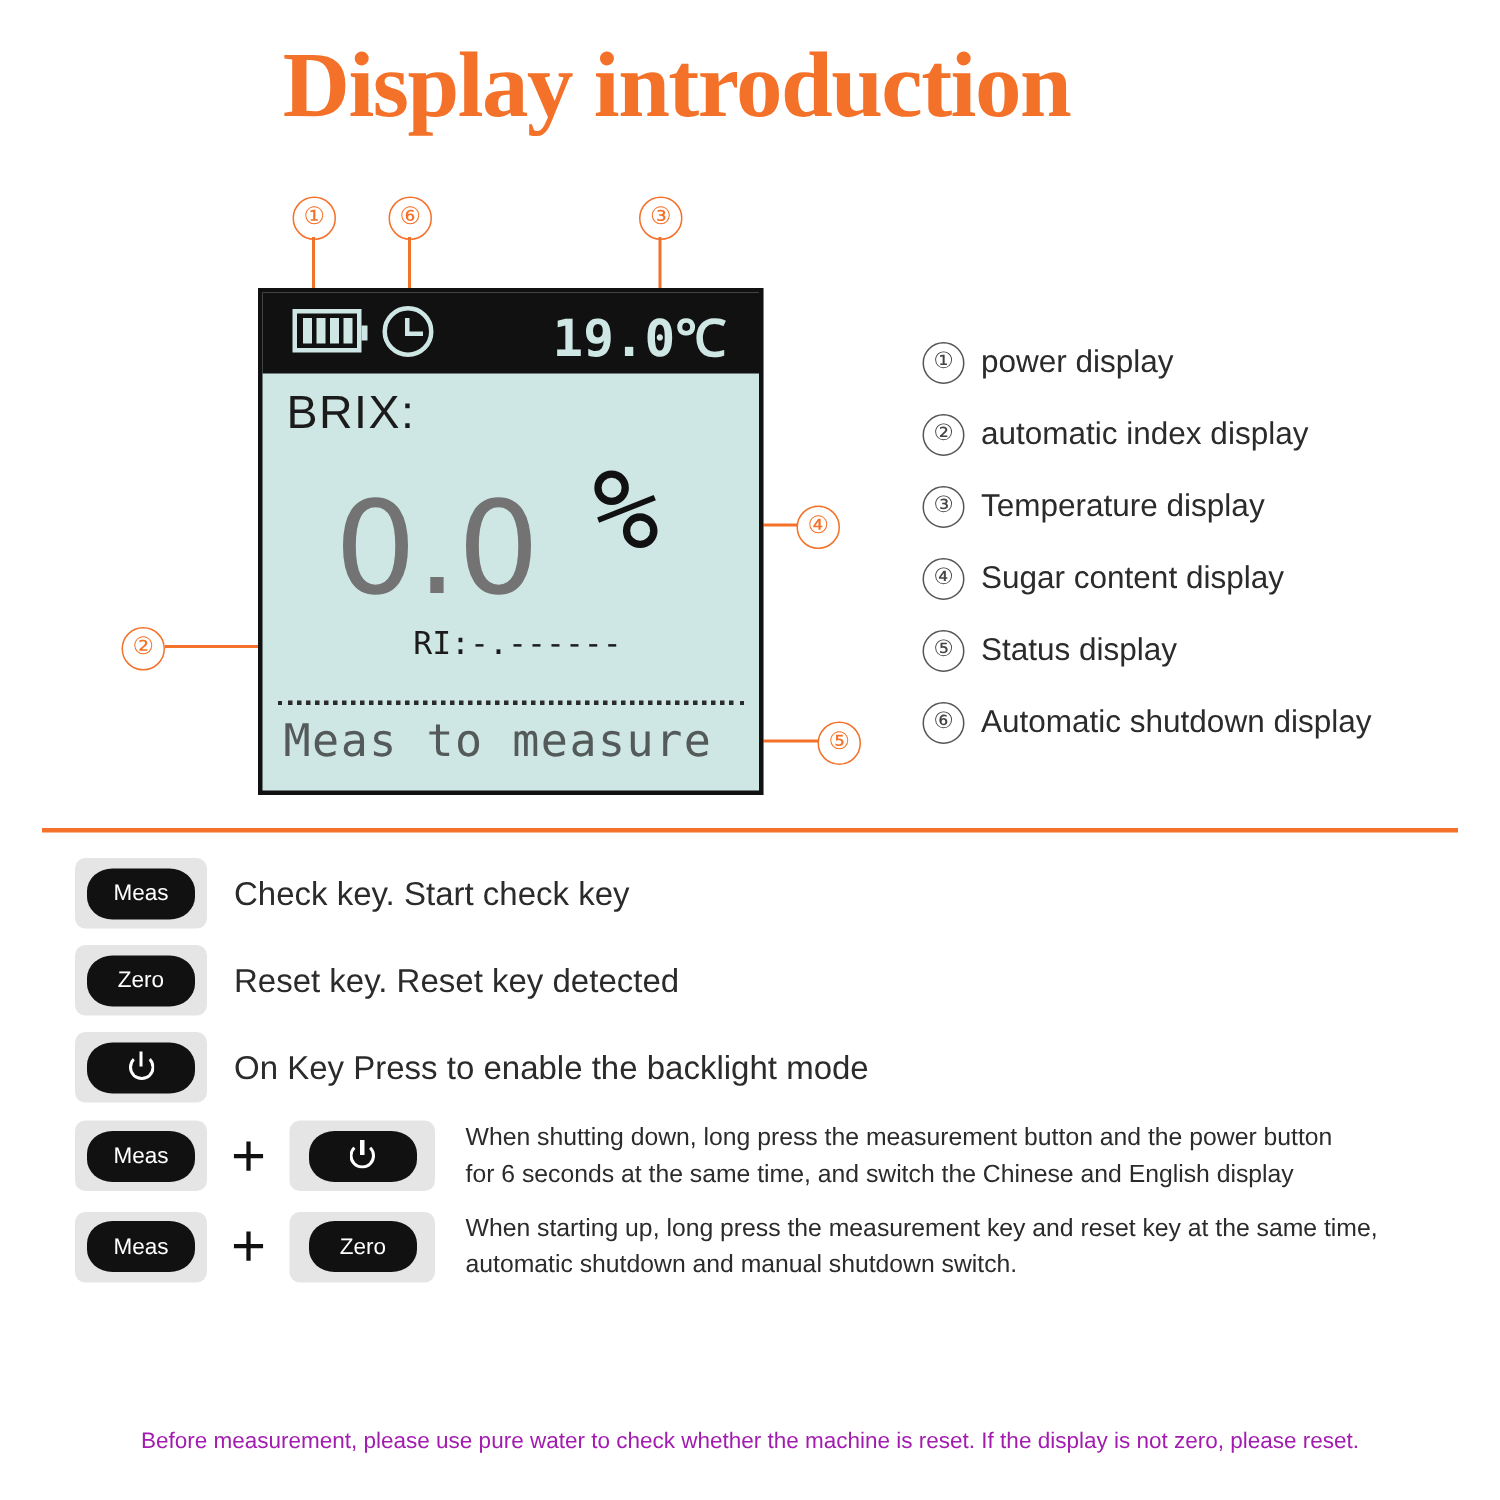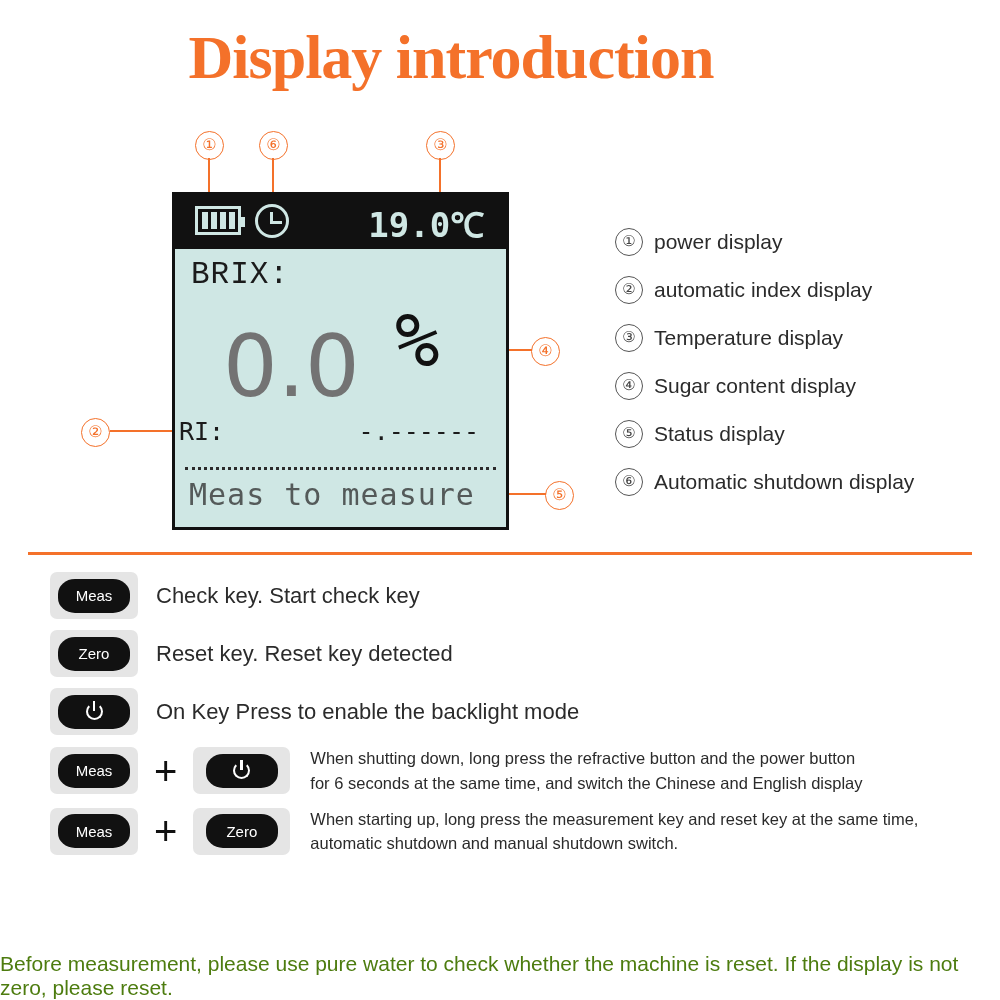--- a/index.html
+++ b/index.html
@@ -107,21 +107,21 @@
     right: 22px; top: 6px;
     font-size: 34px;
     font-family: "DejaVu Sans Mono", monospace;
     font-weight: bold;
     letter-spacing: 0px;
   }
   .brix-label {
     position: absolute;
     left: 16px; top: 62px;
     font-size: 31px;
-    font-family: Liberation Mono, monospace;
+    font-family: Liberation Sans, sans-serif;
     color: #1b1b1b;
     letter-spacing: 1px;
   }
   .brix-value {
     position: absolute;
     left: 48px; top: 128px;
     font-size: 86px;
     font-family: "DejaVu Sans", sans-serif;
     color: #737373;
     line-height: 1;
@@ -129,27 +129,27 @@
   .brix-unit {
     position: absolute;
     left: 220px; top: 108px;
     font-size: 74px;
     font-family: "DejaVu Sans Mono", monospace;
     color: #111;
     line-height: 1;
   }
   .ri-row {
     position: absolute;
-    left: 4px; top: 222px;
+    left: 20px; top: 222px;
     width: 300px;
-    font-size: 25px;
+    font-size: 21px;
     font-family: "DejaVu Sans Mono", monospace;
     color: #1b1b1b;
     display: flex;
-    justify-content: space-between;
+    justify-content: center;
   }
   .ri-dashes { letter-spacing: 0px; }
   .lcd-sep {
     position: absolute;
     left: 10px; top: 272px;
     width: 311px;
     border-top: 3px dotted #2b2b2b;
   }
   .status {
     position: absolute;
@@ -303,22 +303,23 @@
     color: #111;
     margin: 0 16px;
     line-height: 1;
     font-weight: 500;
   }
 
   .footnote {
     position: absolute;
     left: 0; top: 952px;
     width: 1000px;
-    font-size: 21px;
-    color: #4d7c0f;
+    text-align: center;
+    font-size: 15px;
+    color: #a21caf;
   }
 </style>
 </head>
 <body>
 
 <div class="page">
 
   <div class="title">Display introduction</div>
 
   <div class="cnum" style="left:195px; top:131px;">①</div>
@@ -425,21 +426,21 @@
       <div class="btn">
         <div class="cap">Meas</div>
       </div>
       <div class="plus">+</div>
       <div class="btn wide">
         <div class="cap">
           <span class="power-glyph"></span>
         </div>
       </div>
       <div class="key-text small">
-        <div>When shutting down, long press the refractive button and the power button</div>
+        <div>When shutting down, long press the measurement button and the power button</div>
         <div>for 6 seconds at the same time, and switch the Chinese and English display</div>
       </div>
     </div>
 
     <div class="key-row">
       <div class="btn">
         <div class="cap">Meas</div>
       </div>
       <div class="plus">+</div>
       <div class="btn wide">

